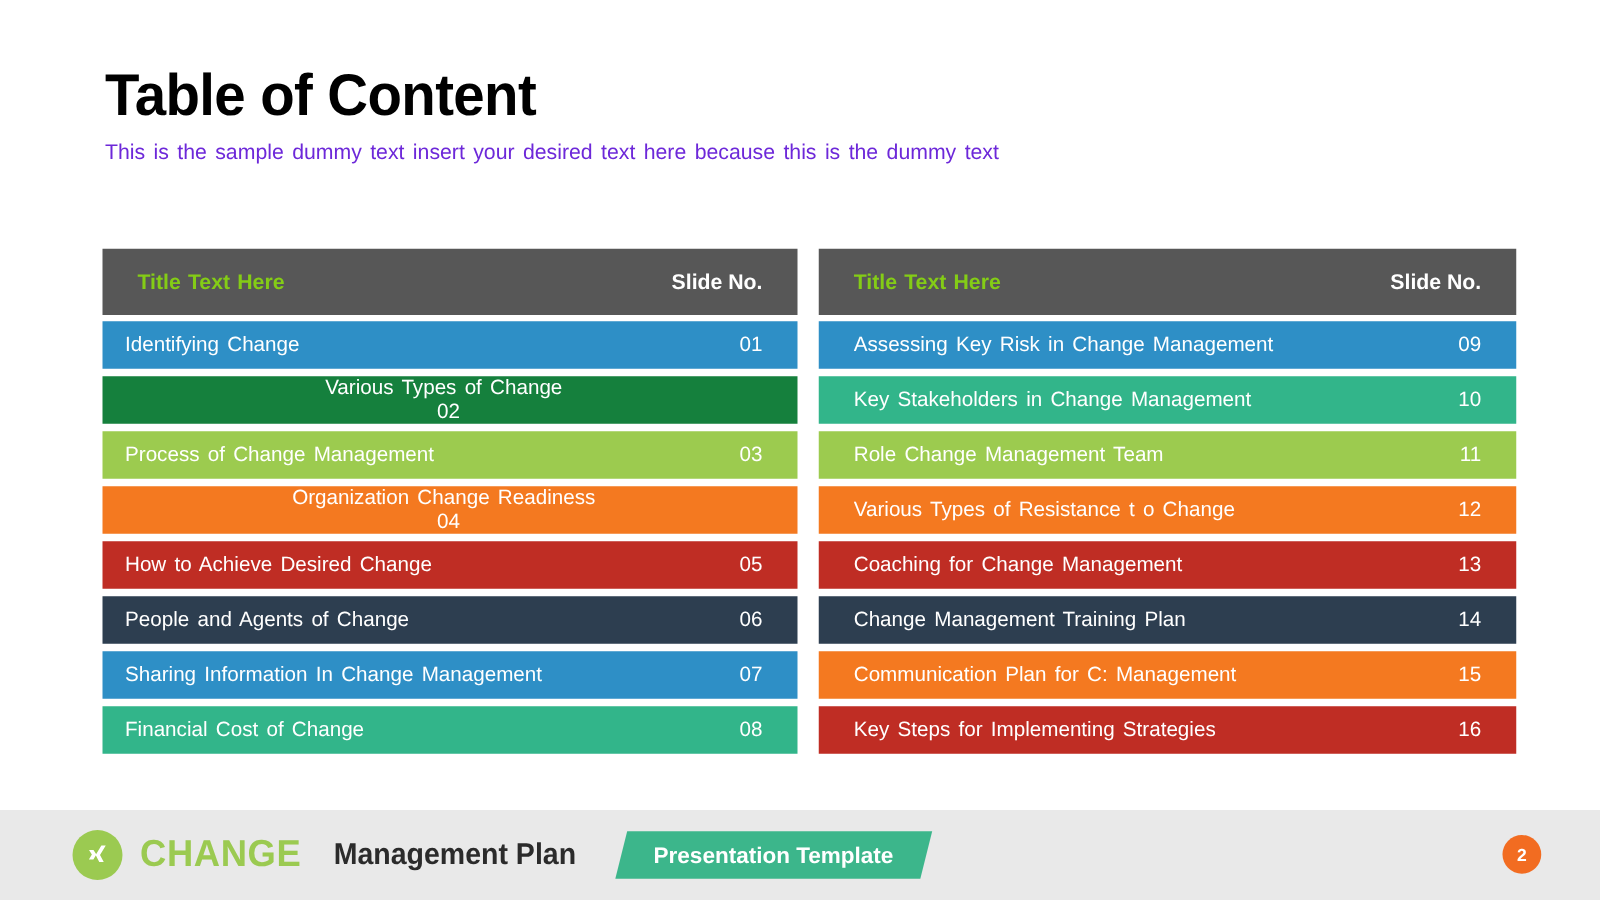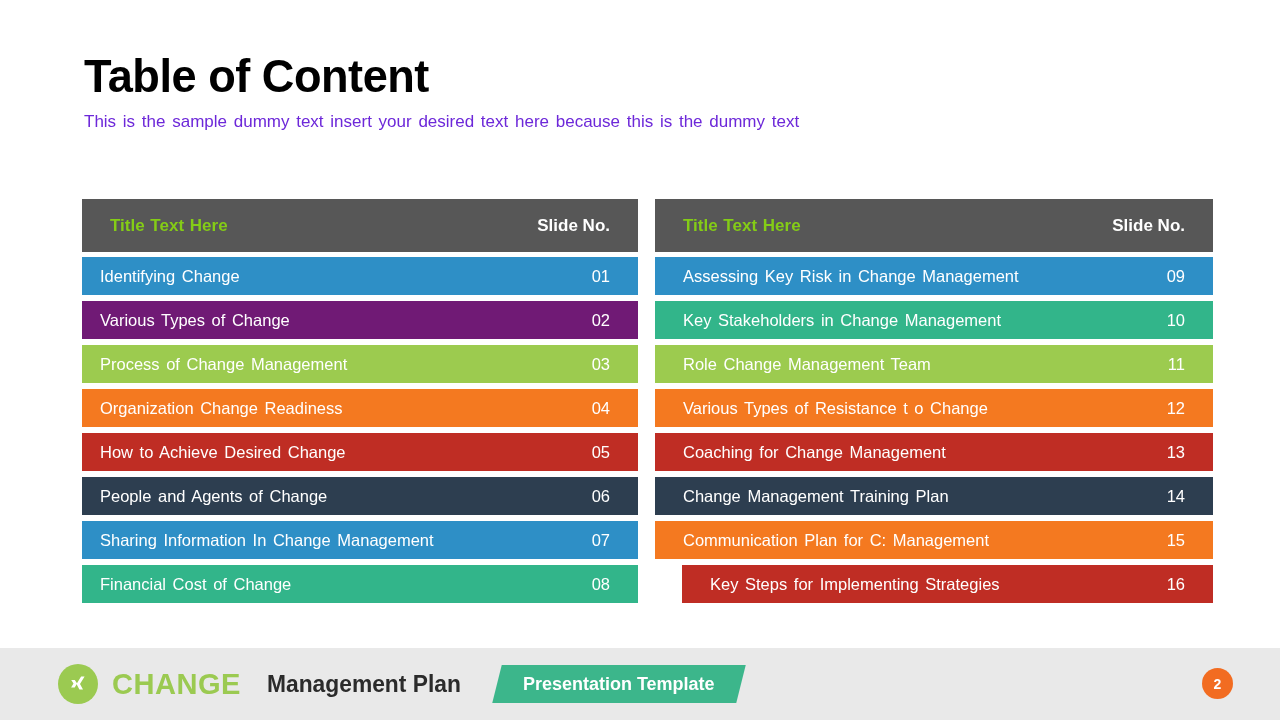--- a/index.html
+++ b/index.html
@@ -199,29 +199,29 @@
   <div class="toc-table left">
     <div class="table-head">
       <span class="head-title">Title Text Here</span>
       <span class="head-num">Slide No.</span>
     </div>
     <div id="left-rows">
         <div class="toc-row" style="background: rgb(46, 143, 198);">
           <span class="row-label">Identifying  Change</span>
           <span class="row-num">01</span>
         </div>
-        <div class="toc-row" style="background: #701a75;">
+        <div class="toc-row" style="background: #15803d; flex-direction: column;">
           <span class="row-label">Various  Types  of Change</span>
           <span class="row-num">02</span>
         </div>
         <div class="toc-row" style="background: rgb(156, 203, 79);">
           <span class="row-label">Process of Change  Management</span>
           <span class="row-num">03</span>
         </div>
-        <div class="toc-row" style="background: rgb(244, 121, 32);">
+        <div class="toc-row" style="background: rgb(244, 121, 32); flex-direction: column;">
           <span class="row-label">Organization  Change  Readiness</span>
           <span class="row-num">04</span>
         </div>
         <div class="toc-row" style="background: rgb(191, 45, 36);">
           <span class="row-label">How to Achieve  Desired  Change</span>
           <span class="row-num">05</span>
         </div>
         <div class="toc-row" style="background: rgb(45, 62, 80);">
           <span class="row-label">People and Agents  of Change</span>
           <span class="row-num">06</span>
@@ -264,21 +264,21 @@
           <span class="row-num">13</span>
         </div>
         <div class="toc-row" style="background: rgb(45, 62, 80);">
           <span class="row-label">Change  Management  Training  Plan</span>
           <span class="row-num">14</span>
         </div>
         <div class="toc-row" style="background: rgb(244, 121, 32);">
           <span class="row-label">Communication  Plan  for C: Management</span>
           <span class="row-num">15</span>
         </div>
-        <div class="toc-row" style="background: rgb(191, 45, 36); margin-left: 27px;">
+        <div class="toc-row" style="background: rgb(191, 45, 36);">
           <span class="row-label">Key Steps for Implementing  Strategies</span>
           <span class="row-num">16</span>
         </div>
       </div>
   </div>
 
 </div>
 
 <div class="footer-band">
   <div class="footer-inner">

